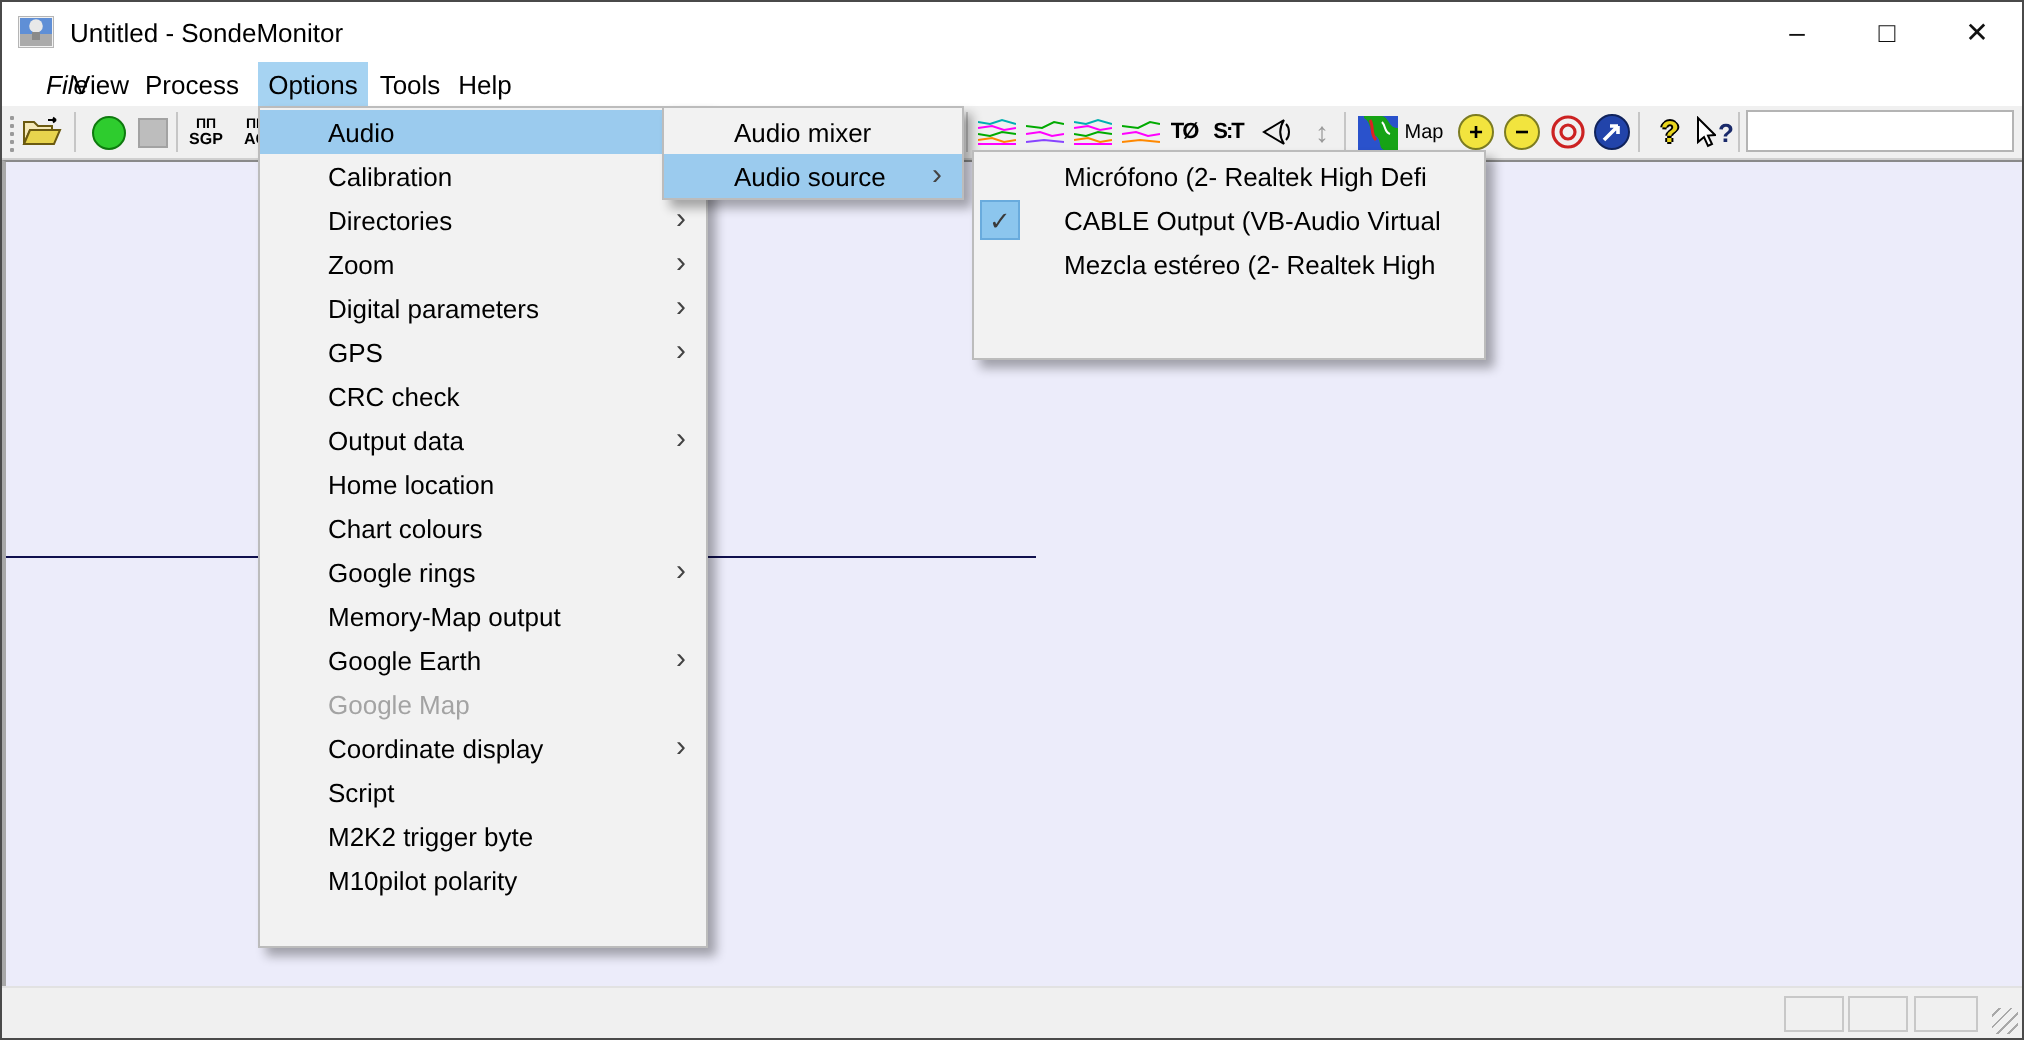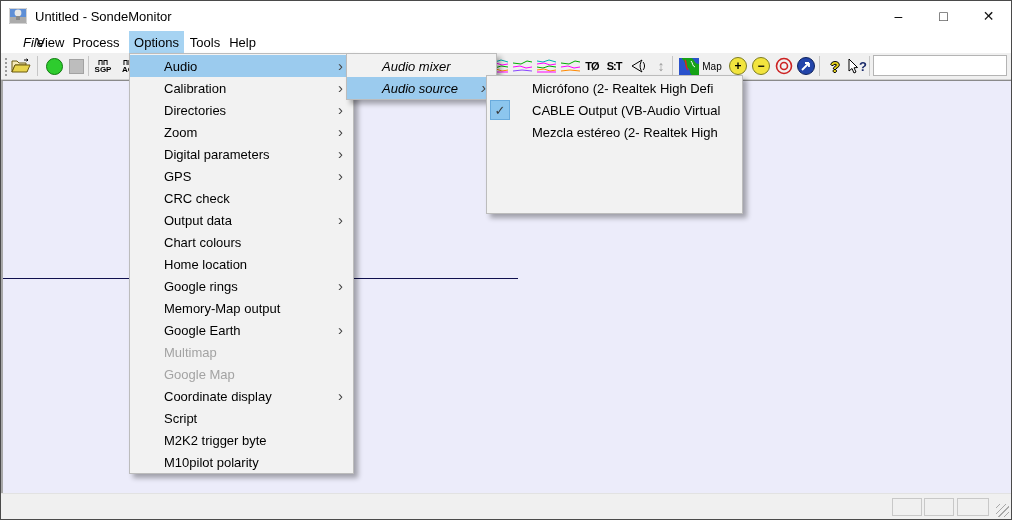--- a/index.html
+++ b/index.html
@@ -44,23 +44,23 @@
 
   
   .menu{position:absolute;background:#f2f2f2;border:1px solid #bcbcbc;box-shadow:4px 4px 5px rgba(0,0,0,0.32);box-sizing:border-box;z-index:10;padding-top:1px;}
   .mrow{position:relative;height:22px;display:flex;align-items:center;font-size:13px;color:#000;}
   .mrow.active{background:#9bcbee;}
   .mrow.disabled{color:#a3a3a3;}
   .mrow .lbl{pointer-events:none;}
   .arrow{position:absolute;right:10px;top:2px;font-size:15px;color:#444;font-weight:normal;}
   #options-menu{left:128px;top:52px;width:225px;height:421px;}
   #options-menu .mrow{padding-left:34px;}
-  #audio-menu{left:345px;top:52px;width:151px;height:47px;font-style:italic;}
+  #audio-menu{left:330px;top:52px;width:151px;height:47px;}
   #audio-menu .mrow{padding-left:35px;}
-  #source-menu{left:485px;top:74px;width:257px;height:139px;}
+  #source-menu{left:485px;top:74px;width:257px;height:105px;}
   #source-menu .mrow{padding-left:45px;}
   .checkbox{position:absolute;left:3px;top:1px;width:20px;height:20px;background:#8cc6ee;border:1px solid #69abdd;box-sizing:border-box;display:flex;align-items:center;justify-content:center;font-size:13px;color:#3a3a3a;}
 </style>
 </head>
 <body>
 
 <div class="window">
 
   <div class="titlebar">
     <span class="app-icon">
@@ -249,38 +249,35 @@
       <span class="arrow">›</span>
     </div>
     <div class="mrow">
       <span class="lbl">CRC check</span>
     </div>
     <div class="mrow">
       <span class="lbl">Output data</span>
       <span class="arrow">›</span>
     </div>
     <div class="mrow">
+      <span class="lbl">Home location</span>
+    </div>
+    <div class="mrow">
       <span class="lbl">Chart colours</span>
     </div>
     <div class="mrow">
-      <span class="lbl">Home location</span>
-    </div>
-    <div class="mrow">
       <span class="lbl">Google rings</span>
       <span class="arrow">›</span>
     </div>
     <div class="mrow">
       <span class="lbl">Memory-Map output</span>
     </div>
     <div class="mrow">
       <span class="lbl">Google Earth</span>
       <span class="arrow">›</span>
-    </div>
-    <div class="mrow disabled">
-      <span class="lbl">Multimap</span>
     </div>
     <div class="mrow disabled">
       <span class="lbl">Google Map</span>
     </div>
     <div class="mrow">
       <span class="lbl">Coordinate display</span>
       <span class="arrow">›</span>
     </div>
     <div class="mrow">
       <span class="lbl">Script</span>

